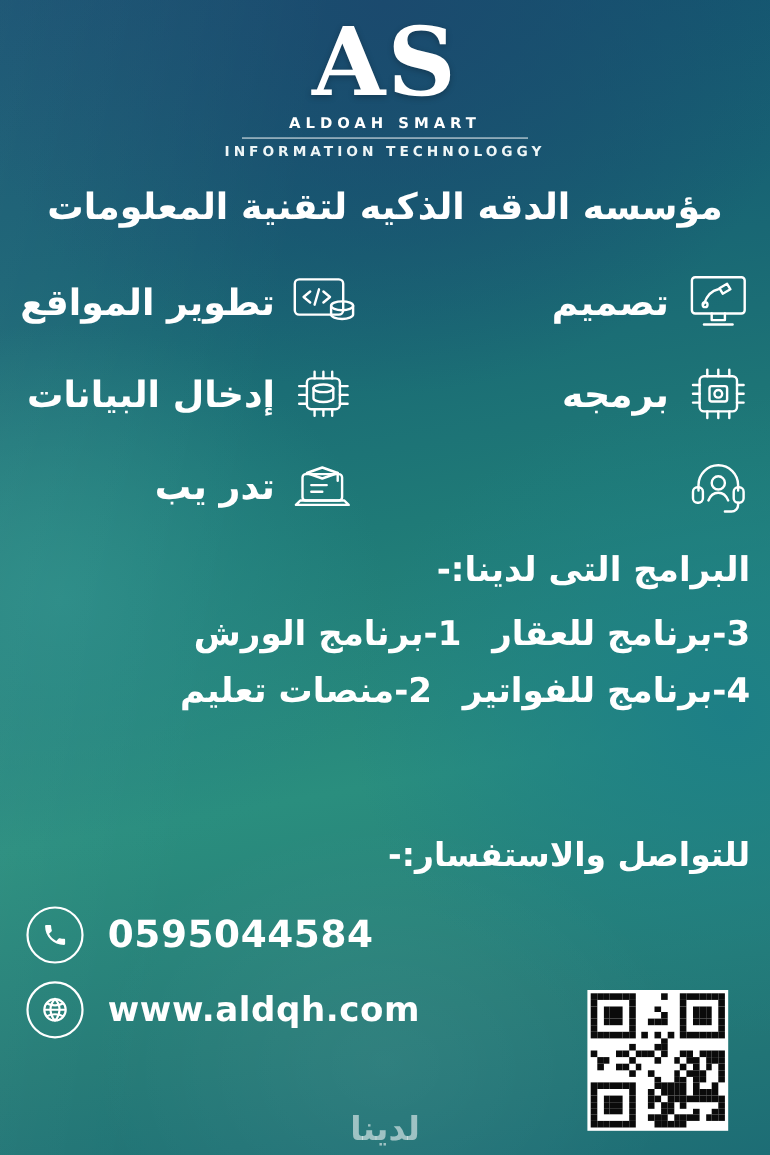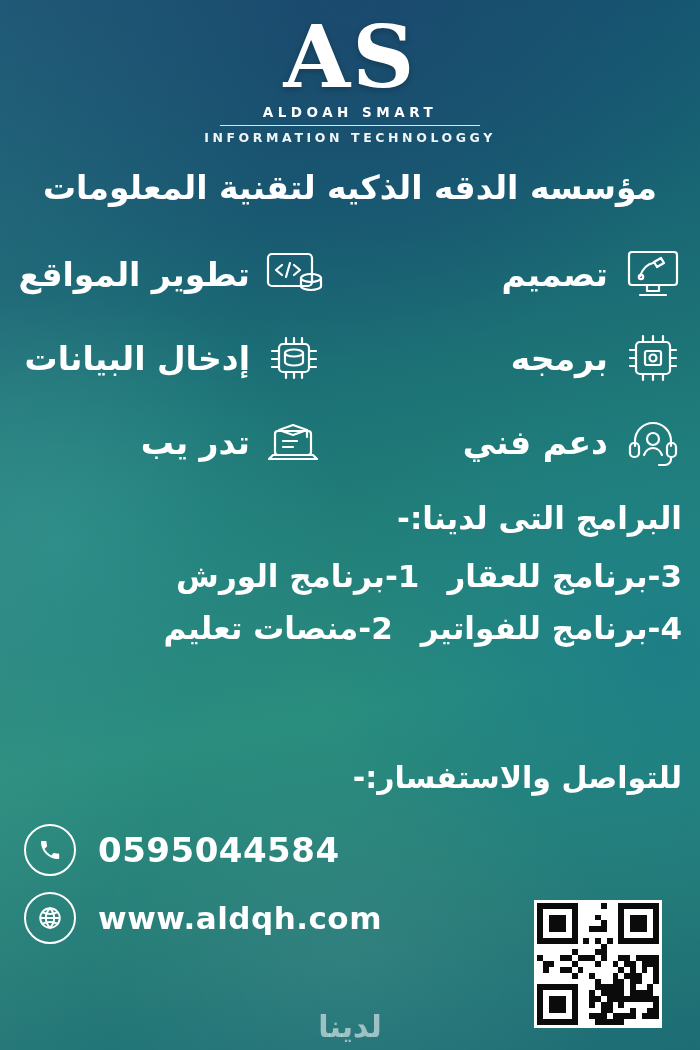--- a/index.html
+++ b/index.html
@@ -317,21 +317,20 @@
         <span class="srv-icon">
           <svg width="58" height="54" viewBox="0 0 58 54" fill="none" stroke="#ffffff" stroke-width="2.2" stroke-linecap="round" stroke-linejoin="round">
             <path d="M11 31v-5a18 18 0 0 1 36 0v5"></path>
             <rect x="6" y="28" width="9" height="14" rx="4"></rect>
             <rect x="43" y="28" width="9" height="14" rx="4"></rect>
             <path d="M47 42v2a6 6 0 0 1-6 6h-6"></path>
             <circle cx="29" cy="24" r="6"></circle>
             <path d="M20 40c2-5 5.5-7 9-7s7 2 9 7"></path>
           </svg>
         </span>
-        <span class="srv-label">دعم فني</span>
       </div>
 
       <div class="srv-cell left">
         <span class="srv-icon">
           <svg width="60" height="54" viewBox="0 0 60 54" fill="none" stroke="#ffffff" stroke-width="2.2" stroke-linecap="round" stroke-linejoin="round">
             <rect x="10" y="16" width="36" height="24" rx="3"></rect>
             <path d="M4 44h48l-4-4H8z"></path>
             <path d="M28 10l14 5-14 5-14-5z"></path>
             <path d="M42 15v7"></path>
             <path d="M18 26h14M18 32h10"></path>

